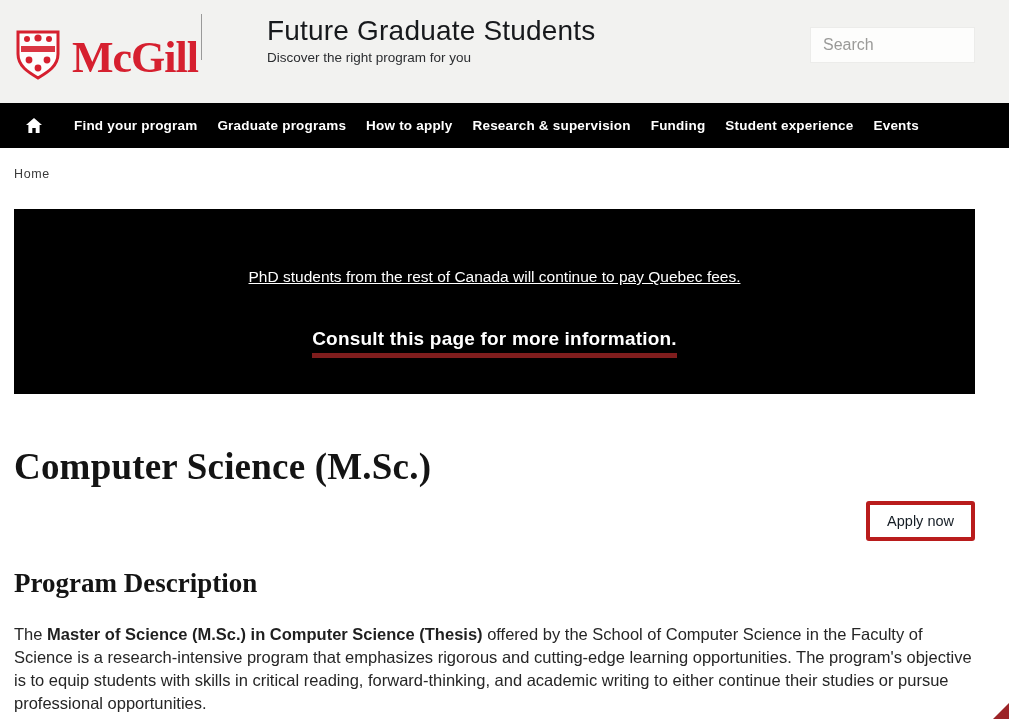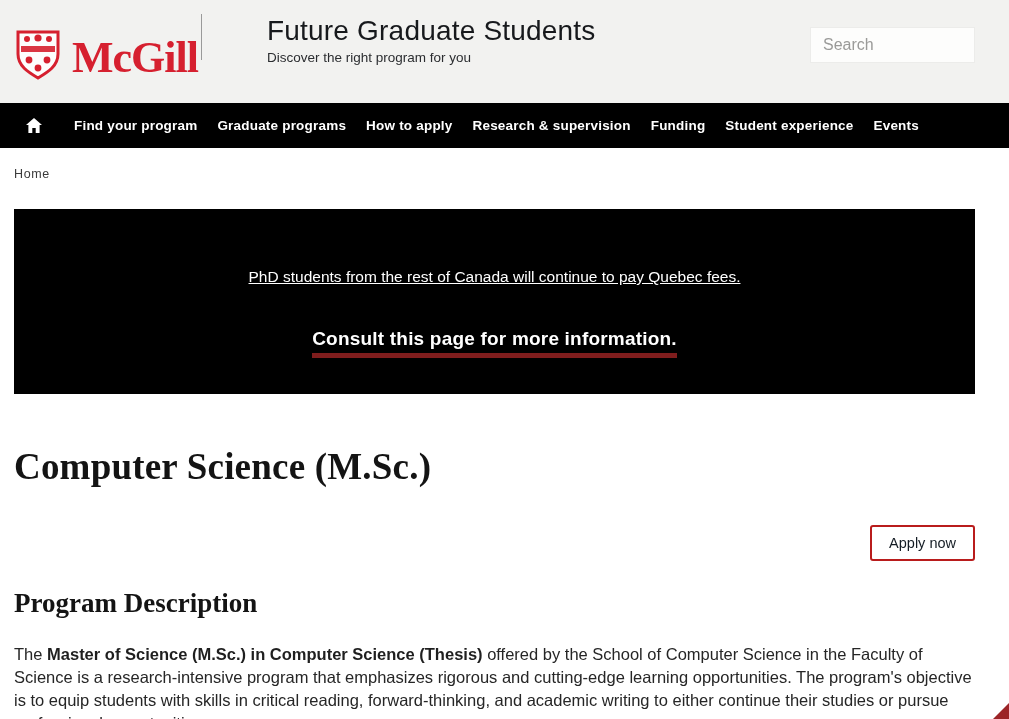--- a/index.html
+++ b/index.html
@@ -39,23 +39,23 @@
   .alert-line2 { font-size:15.5px; margin-top:31px; line-height:23px;text-decoration:underline; }
   .alert-line3 { font-size:15.5px; line-height:23px; }
   .alert-link { display:inline-block; margin-top:40px; font-size:19px; font-weight:700;
     color:#fff; text-decoration:none; border-bottom:5px solid #7f1d1d; padding-bottom:3px;
     letter-spacing:0.2px; cursor:pointer; }
 
   
   .page-title { margin:51px 14px 0 14px; font-family:"Liberation Serif", serif;
     font-weight:600; font-size:37px; color:#141414; letter-spacing:0.2px; }
   .apply-row { display:flex; justify-content:flex-end; margin:13px 34px 0 0; }
-  .apply-button { background:#fff; border:2px solid #b91c1c; border-radius:3px;
+  .apply-button { background:#fff; border:4px solid #b91c1c; border-radius:3px;
     font-size:14.5px; color:#141c24; padding:8px 17px; cursor:pointer;
-    font-family:"Liberation Sans", sans-serif;margin-top:24px; }
+    font-family:"Liberation Sans", sans-serif; }
   .section-title { margin:27px 14px 0 14px; font-family:"Liberation Serif", serif;
     font-weight:600; font-size:27px; color:#141414; }
   .description { margin:24px 14px 0 14px; max-width:958px; font-size:16.5px;
     line-height:23px; color:#262626; }
   .description b { font-weight:700; color:#1f1f1f; }
 
   
   .corner-triangle { position:fixed; right:0; bottom:0; width:0; height:0;
     border-left:16px solid transparent; border-bottom:16px solid #9c2427; }
 </style>

